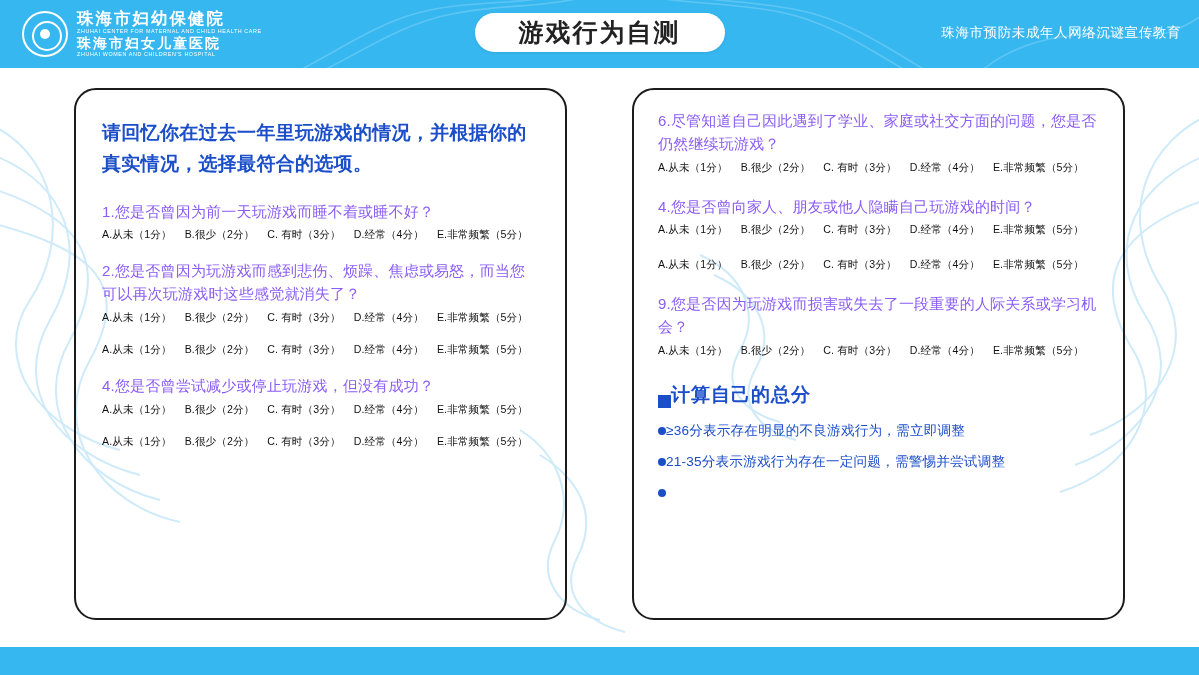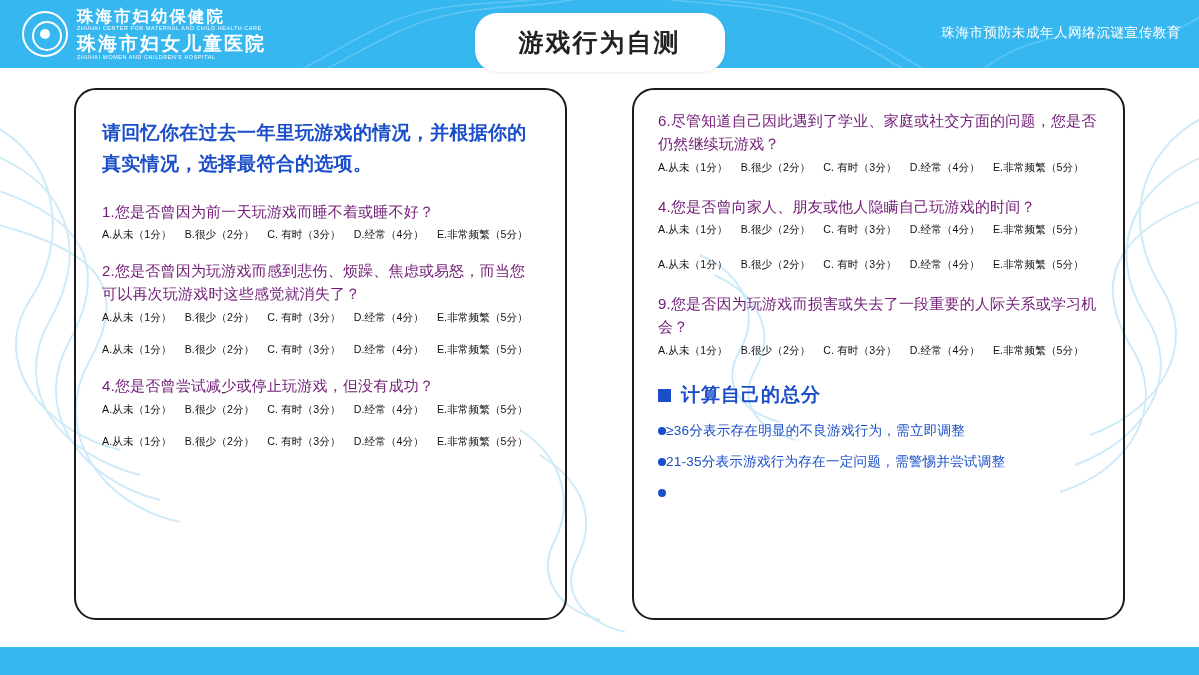--- a/index.html
+++ b/index.html
@@ -58,29 +58,29 @@
     content: "";
     position: absolute; left: 50%; top: 50%;
     width: 10px; height: 10px;
     margin: -5px 0 0 -5px;
     border-radius: 50%;
     background: #ffffff;
   }
   .logo-text { color: #fff; line-height: 1.05; }
   .logo-cn1 { font-size: 16.5px; font-weight: 700; letter-spacing: 2px; }
   .logo-en1 { font-size: 5.4px; letter-spacing: .6px; margin: 1px 0 2px; }
-  .logo-cn2 { font-size: 19px; font-weight: 700; letter-spacing: 2px; }
+  .logo-cn2 { font-size: 14px; font-weight: 700; letter-spacing: 2px; }
   .logo-en2 { font-size: 5.4px; letter-spacing: .6px; margin-top: 1px; }
 
   .title-pill {
     position: absolute; left: 50%; top: 13px;
     transform: translateX(-50%);
     background: #ffffff;
     border-radius: 22px;
-    padding: 13px 44px;
+    padding: 3px 44px;
     color: #222;
     font-size: 25px;
     font-weight: 700;
     letter-spacing: 2px;
     box-shadow: 0 1px 3px rgba(0,0,0,.08);
     white-space: nowrap;
   }
   .header-right {
     position: absolute; right: 18px; top: 24px;
     color: #ffffff;
@@ -131,41 +131,41 @@
     line-height: 1.62;
     letter-spacing: .3px;
     margin-bottom: 21px;
   }
 
   .q {
     margin-bottom: 18px;
   }
   .q:last-child { margin-bottom: 0; }
   .q-text {
-    color: #701a75;
+    color: #8b5cf6;
     font-size: 15px;
     line-height: 1.52;
     letter-spacing: .2px;
     margin-bottom: 5px;
   }
   .q-opts {
     color: #111;
     font-size: 10.6px;
     letter-spacing: .1px;
     white-space: nowrap;
   }
   .q-opts span { margin-right: 13px; }
   .q-opts span:last-child { margin-right: 0; }
 
   
   .col-right .q { margin-bottom: 21px; }
 
   
   .score-head {
-    display: flex; align-items: center; gap: 10px;
+    display: flex; align-items: flex-end; 
     margin-top: 24px;
     margin-bottom: 13px;
   }
   .score-square {
     width: 13px; height: 13px;
     background: #1b4ec9;
     flex: none;
     margin-top: 2px;
   }
   .score-title {

